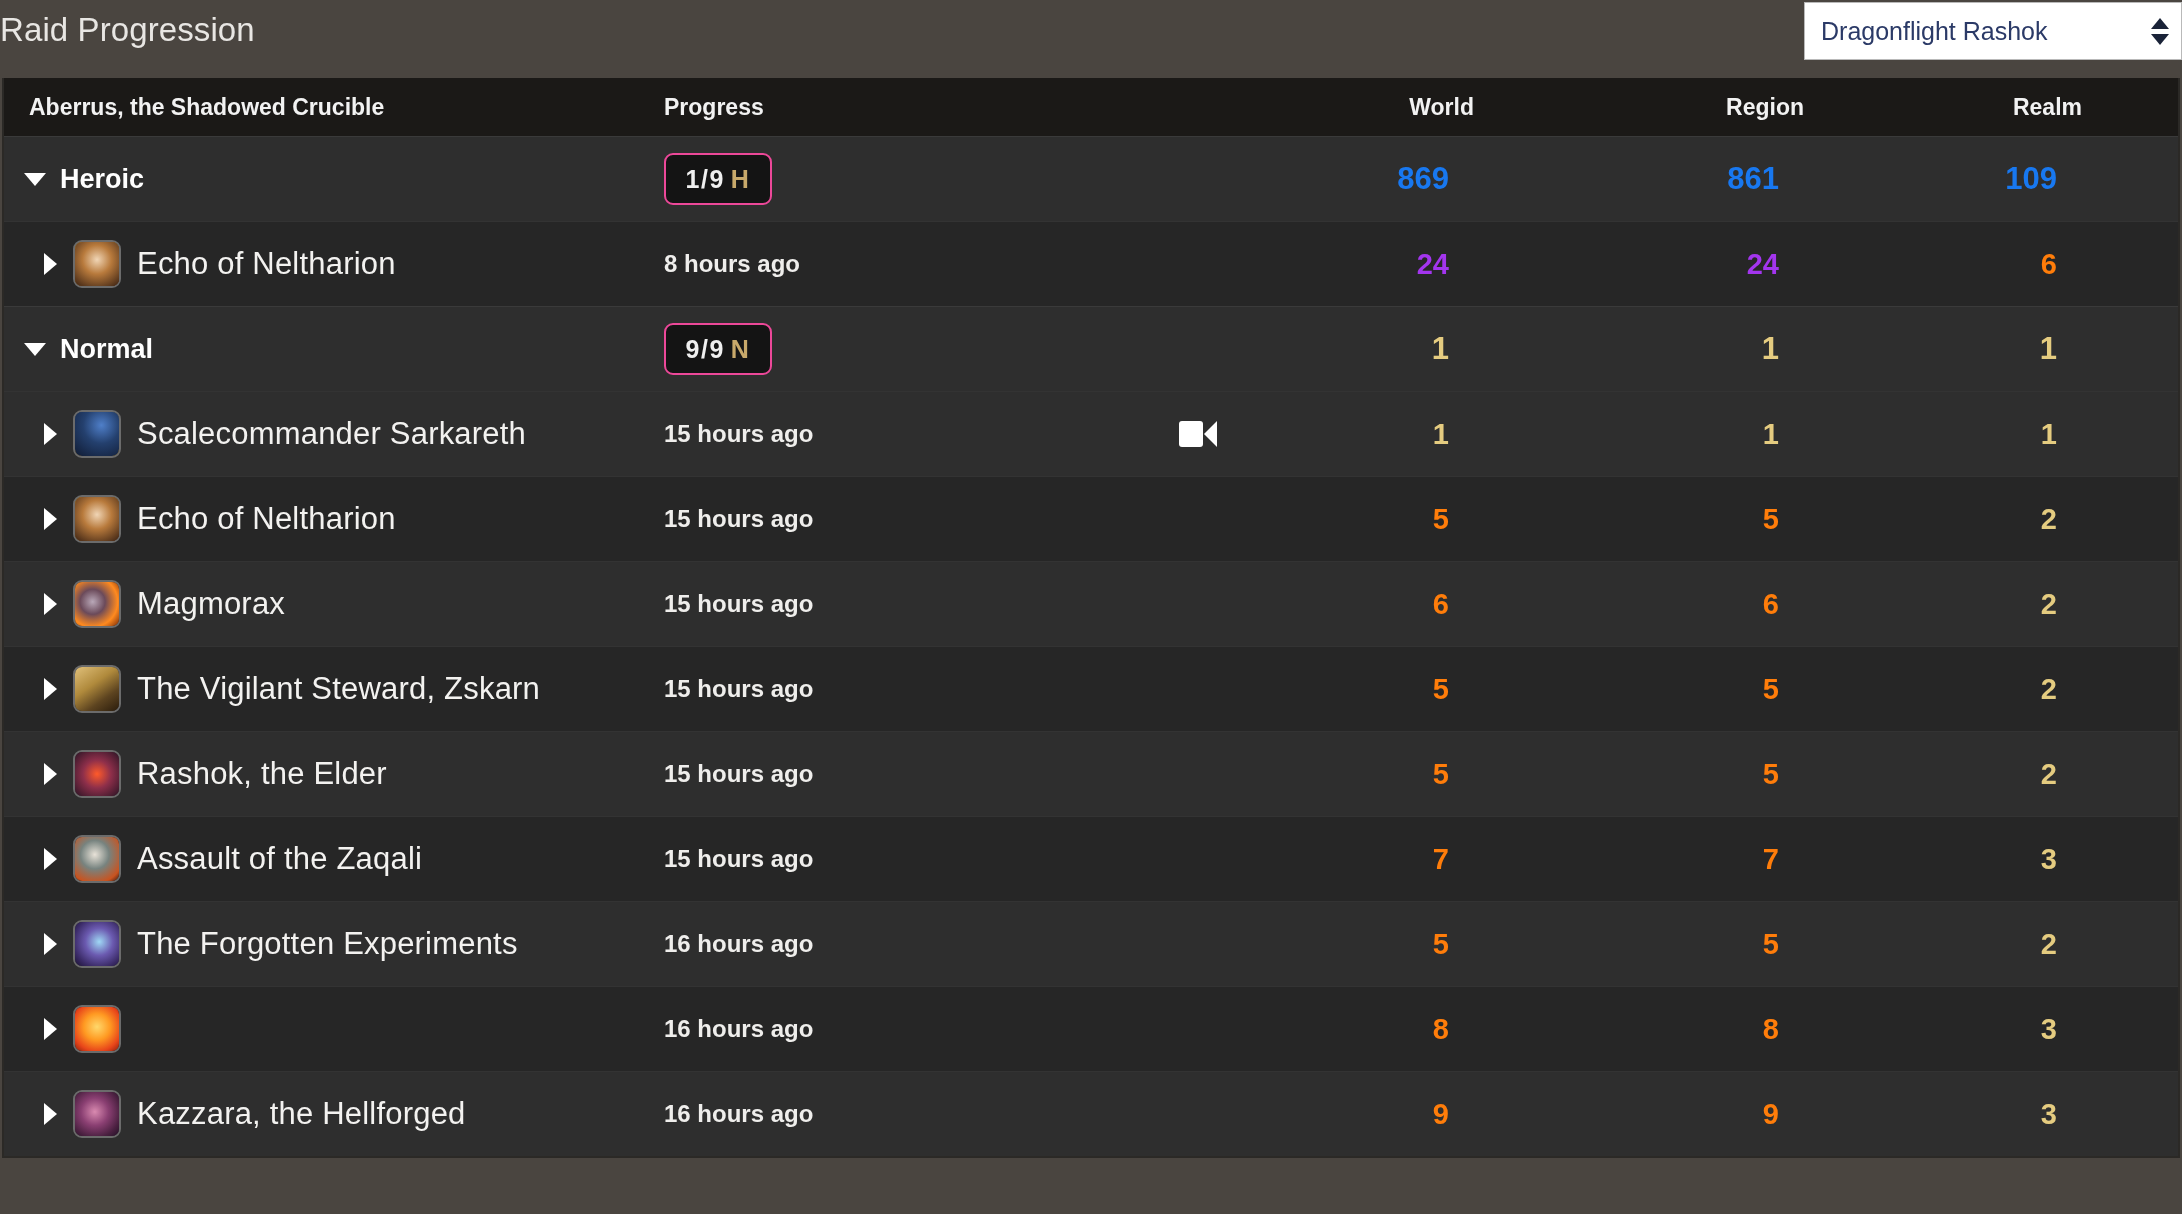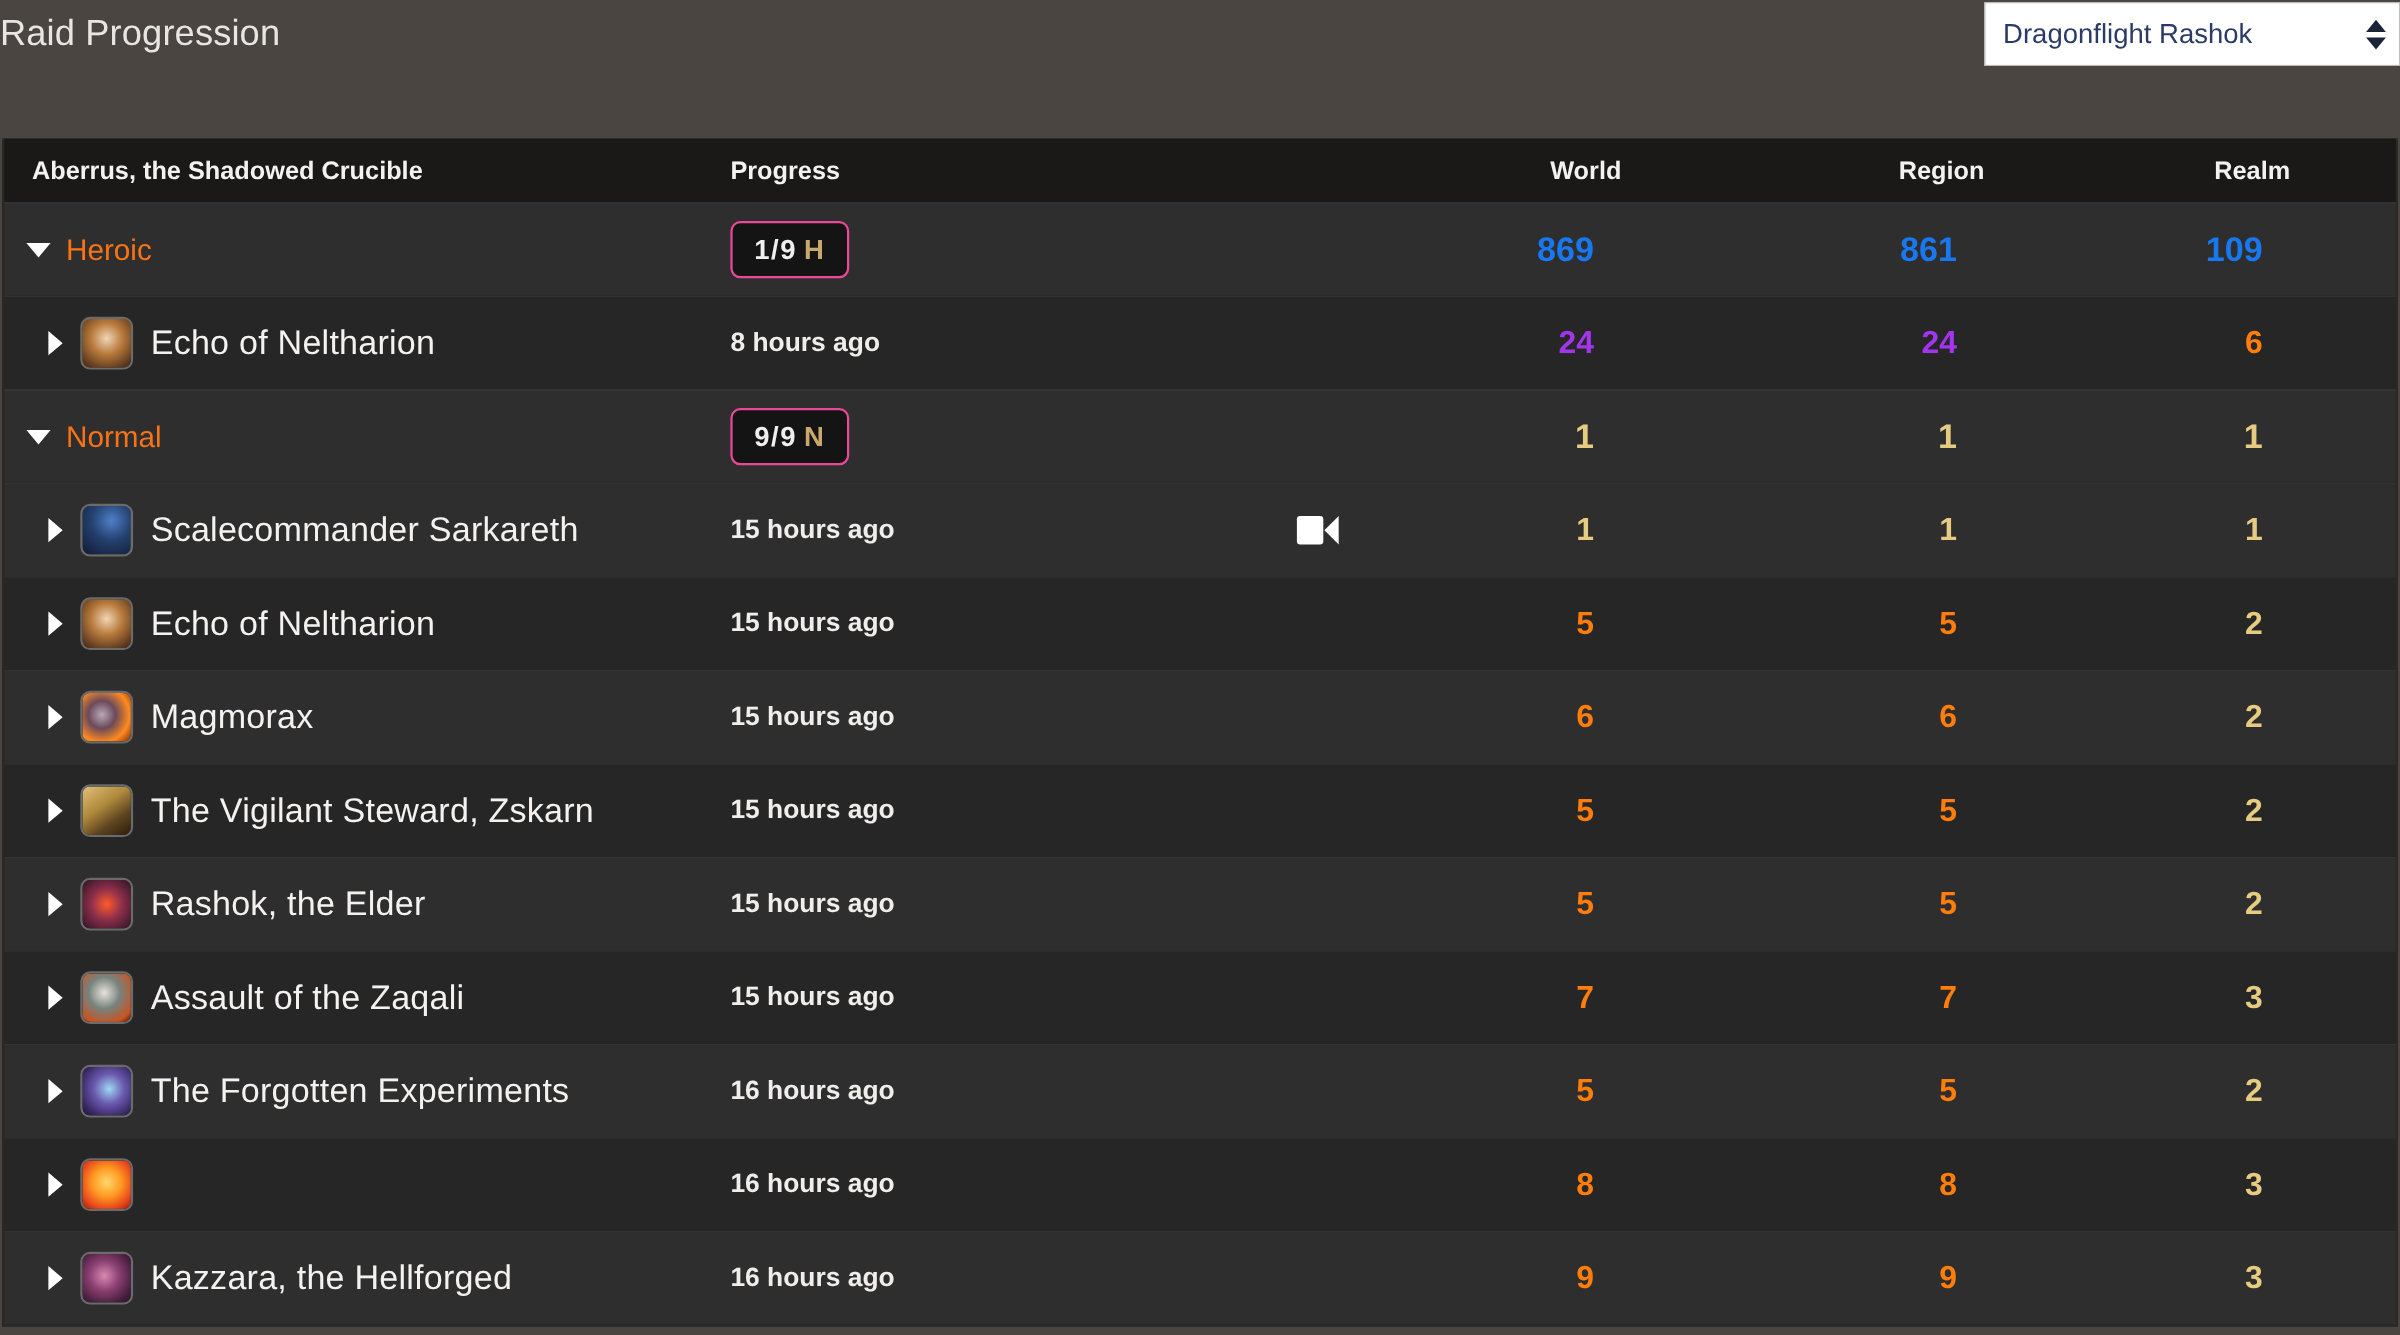--- a/index.html
+++ b/index.html
@@ -88,21 +88,20 @@
     position: relative;
     display: flex;
     align-items: center;
     box-sizing: border-box;
     width: 100%;
   }
 
   .header-row {
     height: 58px;
     background: #1b1917;
-    margin-top: 48px;
   }
   .header-row .cell {
     font-size: 23px;
     font-weight: 700;
     color: #f2f2f2;
   }
 
   .diff-row {
     height: 85px;
     background: #2e2e2e;
@@ -140,22 +139,22 @@
     border-top: 11px solid transparent;
     border-bottom: 11px solid transparent;
     border-left: 13px solid #ffffff;
     margin-left: 40px;
     margin-right: 16px;
     flex: 0 0 auto;
   }
 
   .diff-label {
     font-size: 27px;
-    color: #f97316;
-    font-weight: 400;
+    color: #ffffff;
+    font-weight: 700;
     white-space: nowrap;
   }
 
   .boss-icon {
     width: 48px;
     height: 48px;
     border-radius: 9px;
     border: 2px solid #6b6b6b;
     box-sizing: border-box;
     flex: 0 0 auto;

